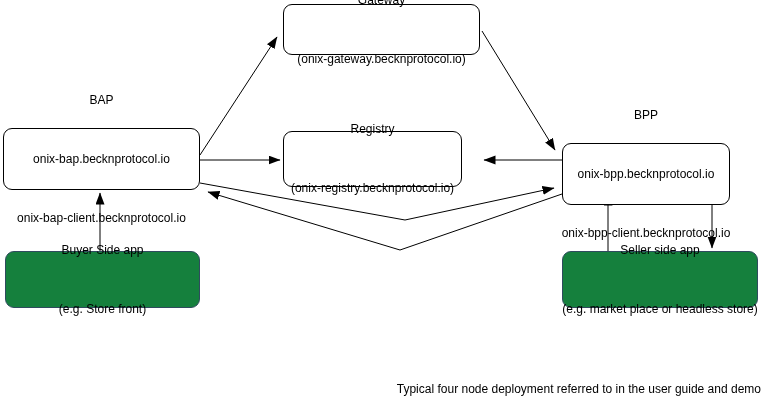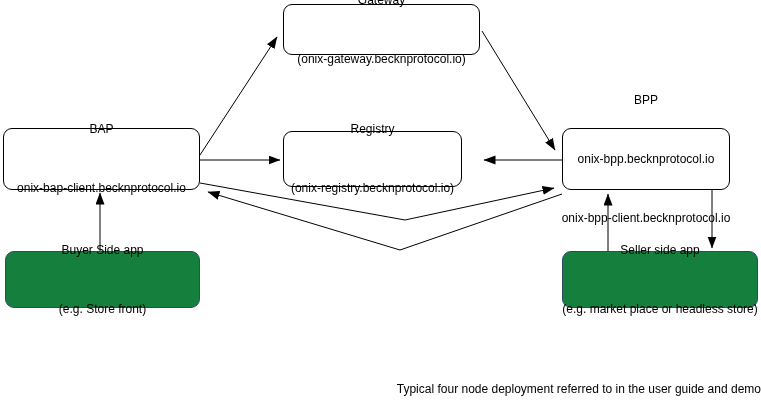--- a/index.html
+++ b/index.html
@@ -34,21 +34,21 @@
     white-space: nowrap;
     gap: 44px;
   }
   .node.app-node {
     background: #15803d;
     border-color: #2f4b5e;
   }
   #node-gateway  { left: 283px; top: 4px;   width: 197px; height: 51px; }
   #node-bap      { left: 3px;   top: 128px; width: 197px; height: 62px; }
   #node-registry { left: 283px; top: 131px; width: 179px; height: 56px; }
-  #node-bpp      { left: 562px; top: 128px; width: 168px; height: 62px; }
+  #node-bpp      { left: 562px; top: 143px; width: 168px; height: 62px; }
   #node-buyer    { left: 5px;   top: 251px; width: 195px; height: 57px; }
   #node-seller   { left: 562px; top: 251px; width: 196px; height: 57px; }
   .caption {
     position: absolute;
     left: 0; right: 0;
     top: 382px;
     text-align: right;
     font-size: 12px;
     line-height: 15px;
   }
@@ -77,20 +77,21 @@
     </g>
   </svg>
 
   <div class="node" id="node-gateway">
     <div>Gateway</div>
     <div>(onix-gateway.becknprotocol.io)</div>
   </div>
 
   <div class="node" id="node-bap">
     <div>BAP</div>
+    <div>onix-bap.becknprotocol.io</div>
     <div>onix-bap-client.becknprotocol.io</div>
   </div>
 
   <div class="node" id="node-registry">
     <div>Registry</div>
     <div>(onix-registry.becknprotocol.io)</div>
   </div>
 
   <div class="node" id="node-bpp">
     <div>BPP</div>

